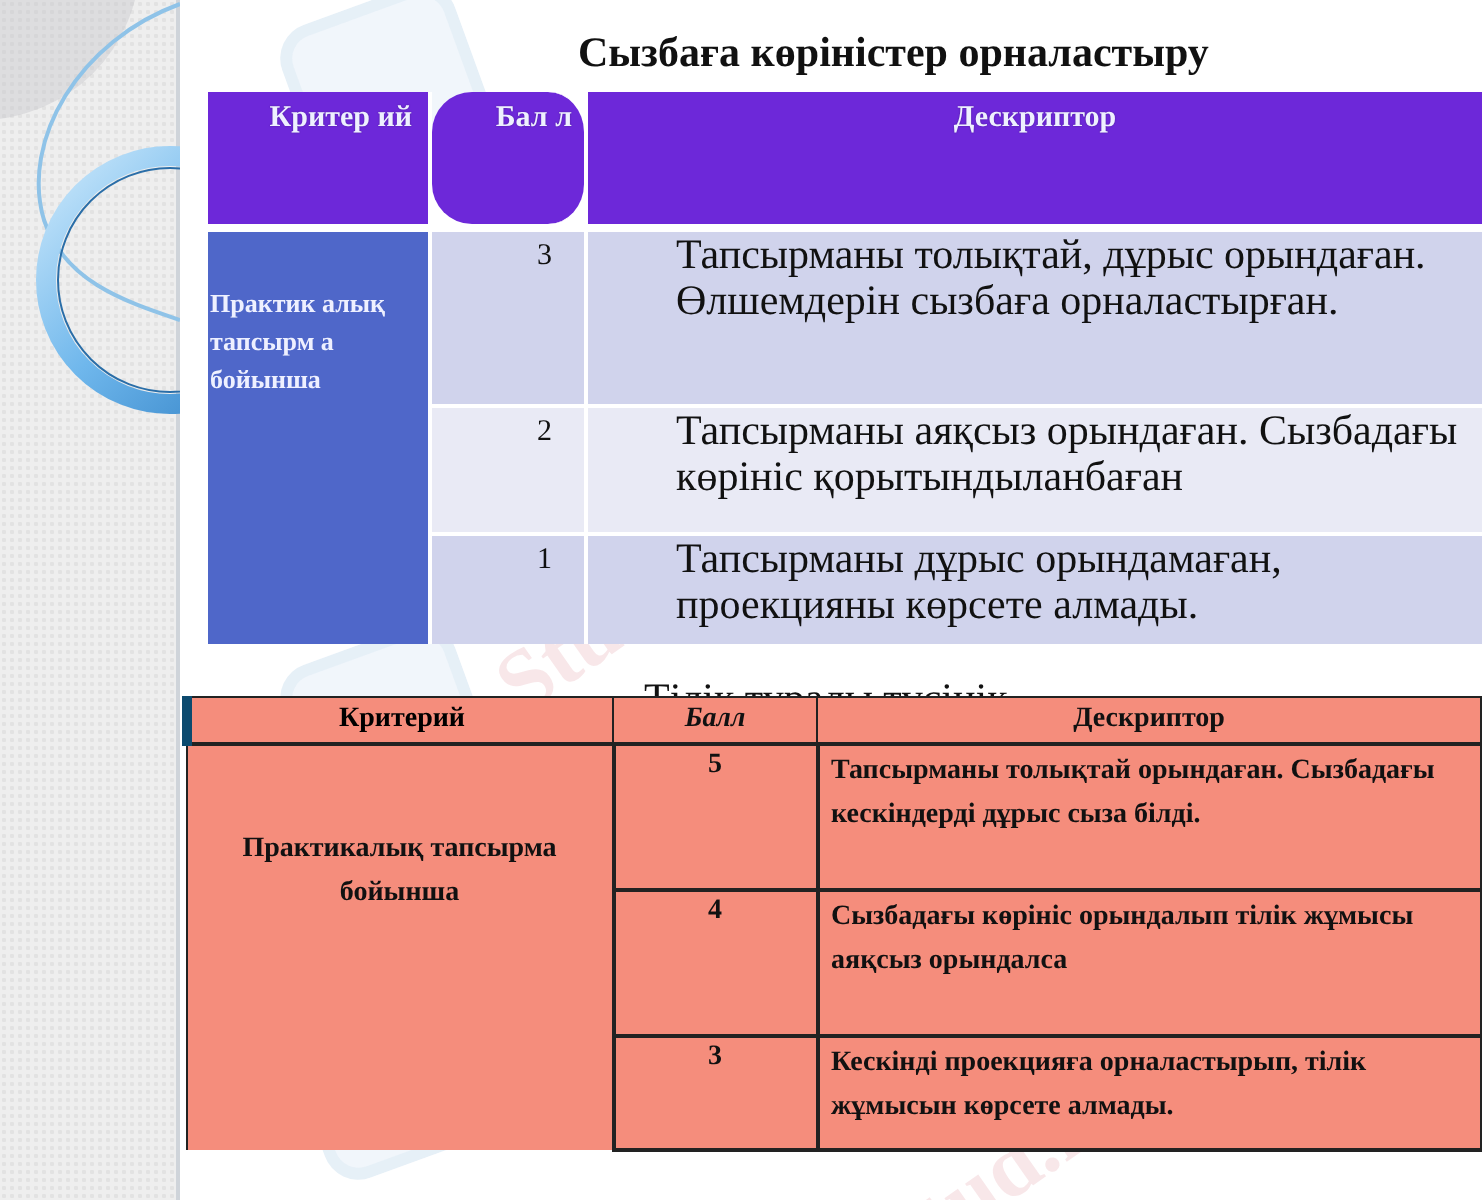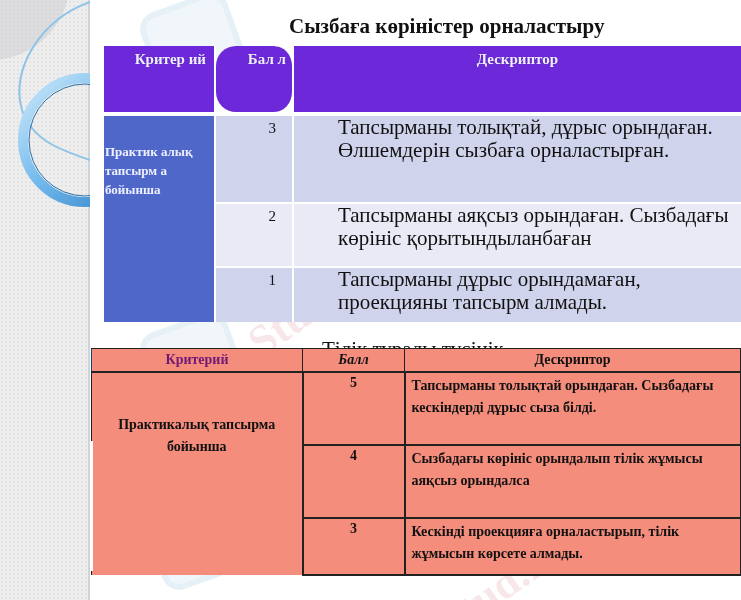--- a/index.html
+++ b/index.html
@@ -67,21 +67,21 @@
   .t2 {
     position: absolute; left: 91px; top: 348px; width: 650px;
     border-collapse: collapse; table-layout: fixed;
     font-size: 14px; font-weight: bold;
   }
   .t2 th, .t2 td { background: #f58d7c; }
   .t2 th {
     height: 22px; padding: 0; font-size: 14px; border: 1px solid #222;
     border-bottom: 2px solid #222;
   }
-  .t2 th.k1 { width: 210px; color: #701a75; border-left: 1px solid #0c4a6e; }
+  .t2 th.k1 { width: 210px; color: #000000; border-left: 5px solid #0c4a6e; }
   .t2 th.k2 { width: 101px; font-style: italic; }
   .t2 th.k3 { border-right: 1px solid #222; }
   .t2 td.crit {
     vertical-align: top; text-align: center; padding-top: 41px; line-height: 22px;
     border-left: 1px solid #222; border-right: 2px solid #222; font-size: 14px;
   }
   .t2 td.score {
     text-align: center; vertical-align: top; padding-top: 2px;
     border-right: 2px solid #222; border-bottom: 2px solid #222; height: 68px;
   }
@@ -155,21 +155,21 @@
       <td class="crit" rowspan="3">Практик алық тапсырм а бойынша</td>
       <td class="score">3</td>
       <td class="desc">Тапсырманы толықтай, дұрыс орындаған. Өлшемдерін сызбаға орналастырған.</td>
     </tr>
     <tr class="r-even r2" style="height:64px">
       <td class="score">2</td>
       <td class="desc">Тапсырманы аяқсыз орындаған. Сызбадағы көрініс қорытындыланбаған</td>
     </tr>
     <tr class="r-odd r2" style="height:56px">
       <td class="score">1</td>
-      <td class="desc">Тапсырманы дұрыс орындамаған, проекцияны тапсырм алмады.</td>
+      <td class="desc">Тапсырманы дұрыс орындамаған, проекцияны көрсете алмады.</td>
     </tr>
   </tbody>
 </table>
 
 <div id="title2" class="title">Тілік туралы түсінік</div>
 
 <table class="t2">
   <thead>
     <tr>
       <th class="k1">Критерий</th>

